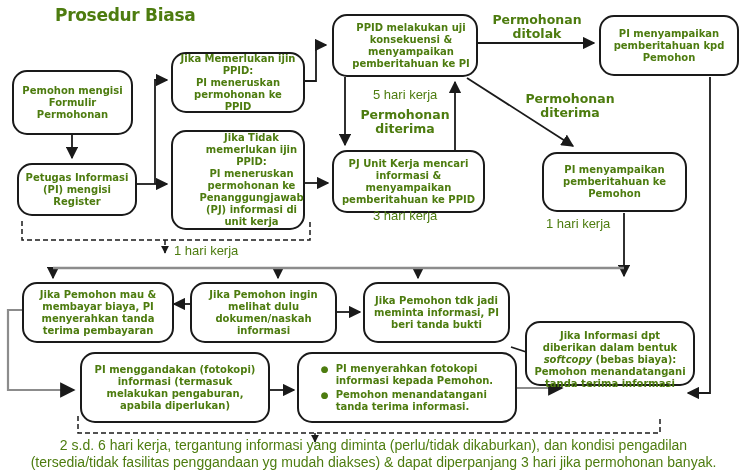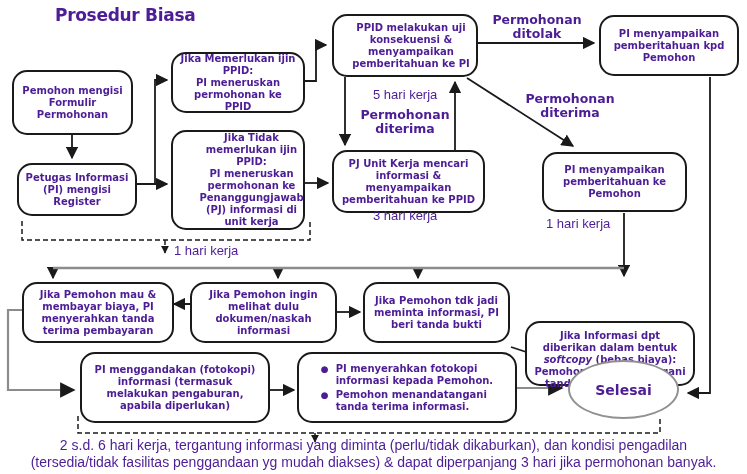--- a/index.html
+++ b/index.html
@@ -1,20 +1,19 @@
 <!DOCTYPE html>
 <html><head>
 <meta charset="utf-8">
 <style>
   html,body{margin:0;padding:0;background:#ffffff;}
   .canvas{
     position:relative;width:747px;height:474px;background:#ffffff;
-    font-family:"DejaVu Sans","Liberation Sans",sans-serif;color:#4c1d95;
+    font-family:"DejaVu Sans","Liberation Sans",sans-serif;color:#4d7c0f;
     overflow:hidden;
-    border-radius:6px;
   }
   .title{
     position:absolute;left:55px;top:5px;font-size:17px;font-weight:bold;
     letter-spacing:-0.3px;white-space:pre-line;
   }
   svg.wires{position:absolute;left:0;top:0;z-index:0;}
   .box{
     position:absolute;z-index:1;background:#ffffff;border:2px solid #1a1a1a;
     border-radius:15px;display:flex;align-items:center;justify-content:center;
     text-align:center;font-weight:bold;font-size:10px;line-height:1.2;
@@ -170,21 +169,20 @@
 informasi kepada Pemohon.</span>
       </div>
       <div class="bi">
         <span class="dot">●</span>
         <span>Pemohon menandatangani
 tanda terima informasi.</span>
       </div>
     </div>
   </div>
 
-  <div class="oval" style="left:568px;top:360px;width:107px;height:55px;">Selesai</div>
 
   <div class="lbl bold" style="left:487px;top:13px;width:100px;">Permohonan
 ditolak</div>
 
   <div class="lbl bold" style="left:515px;top:92px;width:110px;">Permohonan
 diterima</div>
 
   <div class="lbl bold" style="left:350px;top:108px;width:110px;">Permohonan
 diterima</div>
 

